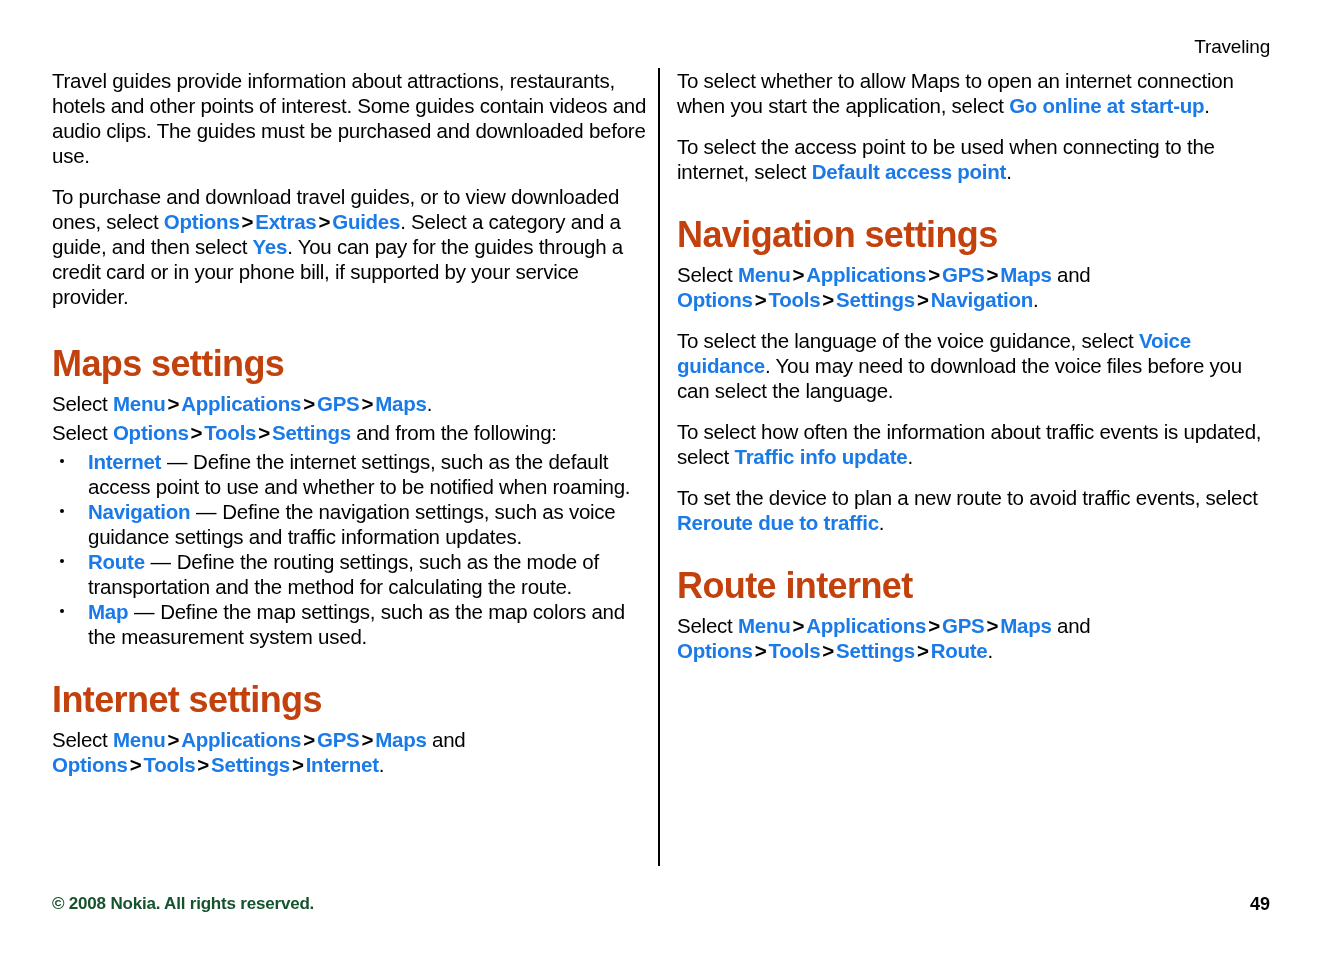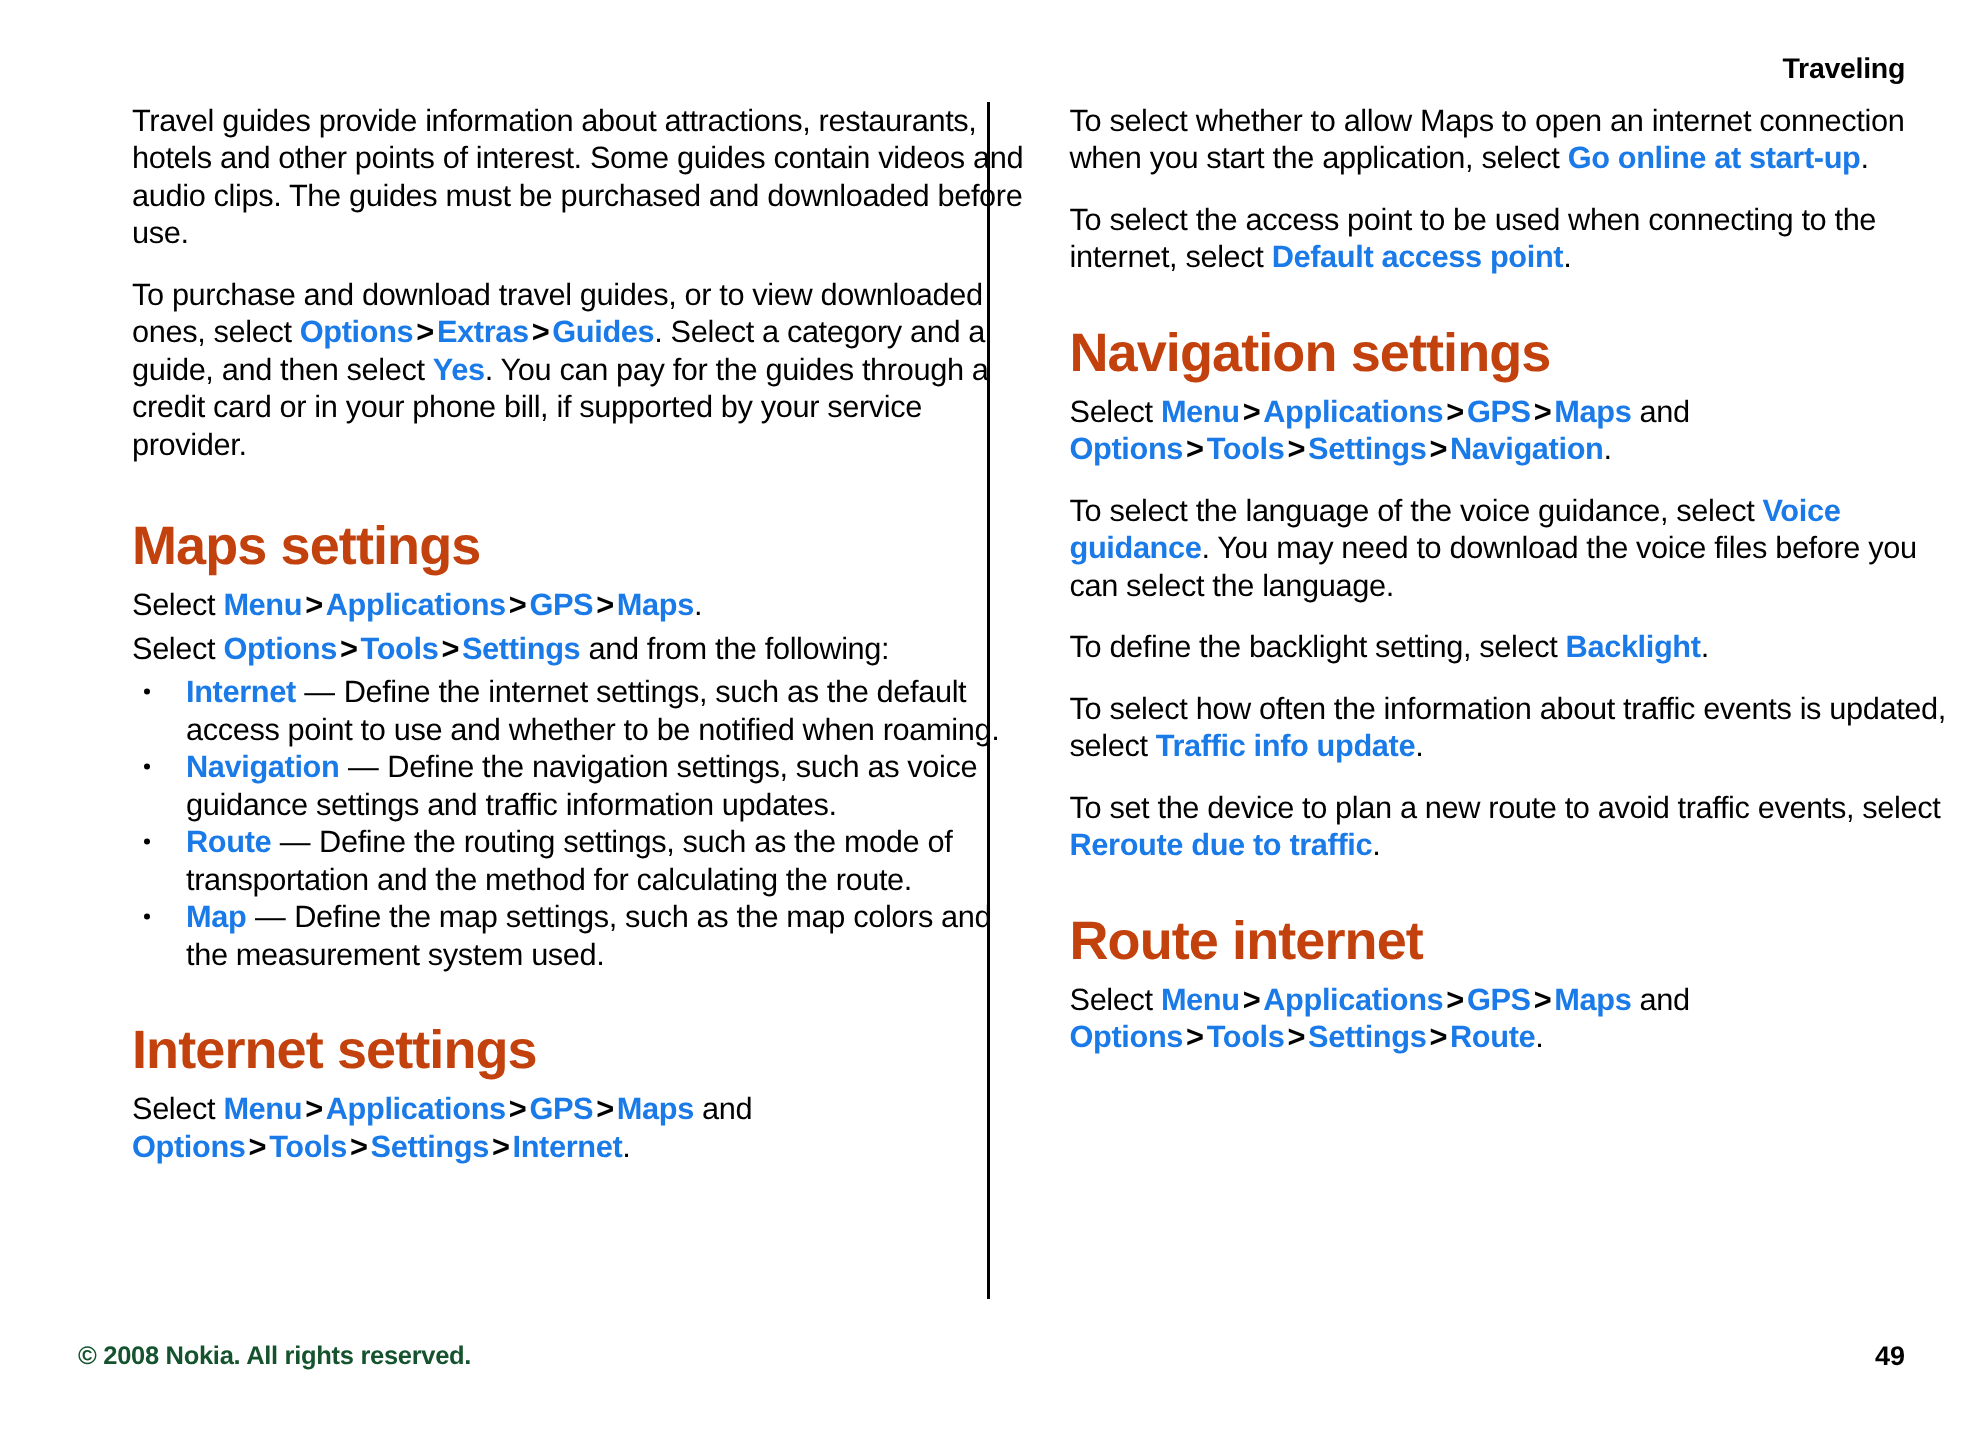--- a/index.html
+++ b/index.html
@@ -22,37 +22,36 @@
     width: 1322px;
     height: 954px;
   }
 
   
   .running-head {
     position: absolute;
     right: 52px;
     top: 36px;
     font-size: 19px;
-    font-weight: bold;
+    font-weight: normal;
     letter-spacing: -0.2px;
     color: #000;
     text-align: right;
   }
 
   
   .columns {
     position: absolute;
     left: 0;
     top: 68px;
     width: 1322px;
   }
   .col {
     position: absolute;
     top: 0;
-    margin-left: 36px;
   }
   .col-left  { left: 52px;  width: 596px; }
   .col-right { left: 677px; width: 596px; }
 
   .divider {
     position: absolute;
     left: 658px;
     top: 68px;
     width: 2px;
     height: 798px;
@@ -209,23 +208,20 @@
       <h2 class="section-heading">Navigation settings</h2>
 
       <p class="para">
         <span>Select </span><span class="lnk">Menu</span><span class="sep">&gt;</span><span class="lnk">Applications</span><span class="sep">&gt;</span><span class="lnk">GPS</span><span class="sep">&gt;</span><span class="lnk">Maps</span><span> and </span><span class="lnk">Options</span><span class="sep">&gt;</span><span class="lnk">Tools</span><span class="sep">&gt;</span><span class="lnk">Settings</span><span class="sep">&gt;</span><span class="lnk">Navigation</span><span>.</span>
       </p>
 
       <p class="para">
         <span>To select the language of the voice guidance, select </span><span class="lnk">Voice guidance</span><span>. You may need to download the voice files before you can select the language.</span>
       </p>
 
-      <p class="para">
-        <span>To define the backlight setting, select </span><span class="lnk">Backlight</span><span>.</span>
-      </p>
 
       <p class="para">
         <span>To select how often the information about traffic events is updated, select </span><span class="lnk">Traffic info update</span><span>.</span>
       </p>
 
       <p class="para">
         <span>To set the device to plan a new route to avoid traffic events, select </span><span class="lnk">Reroute due to traffic</span><span>.</span>
       </p>
 
       <h2 class="section-heading">Route internet</h2>

